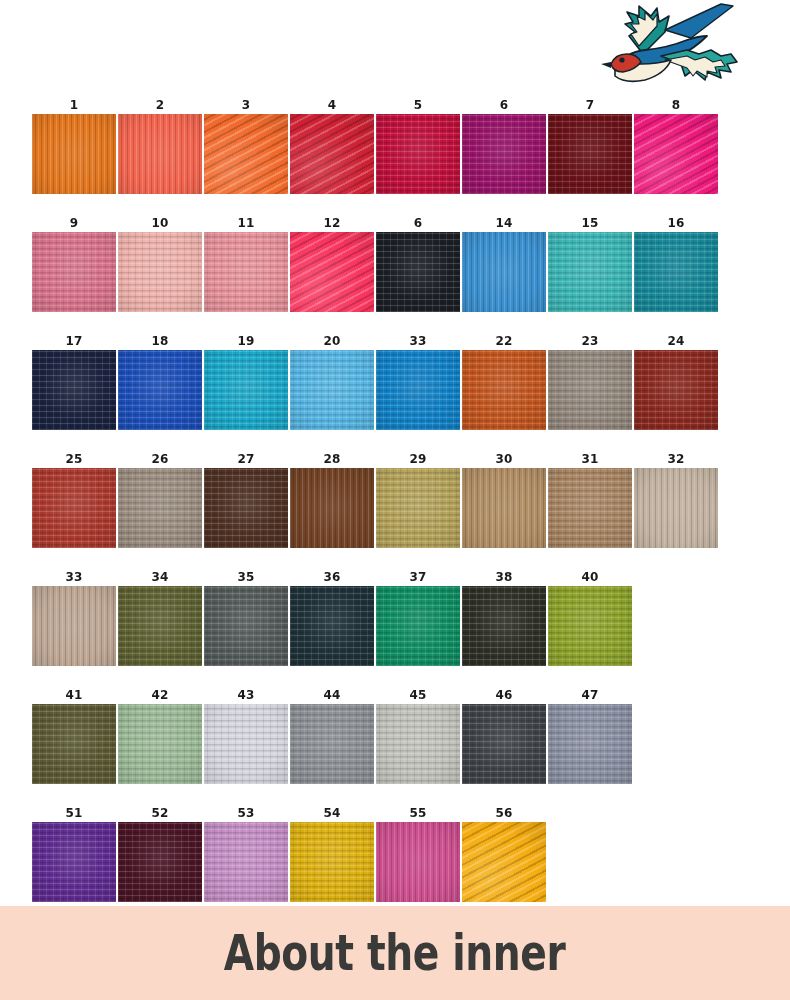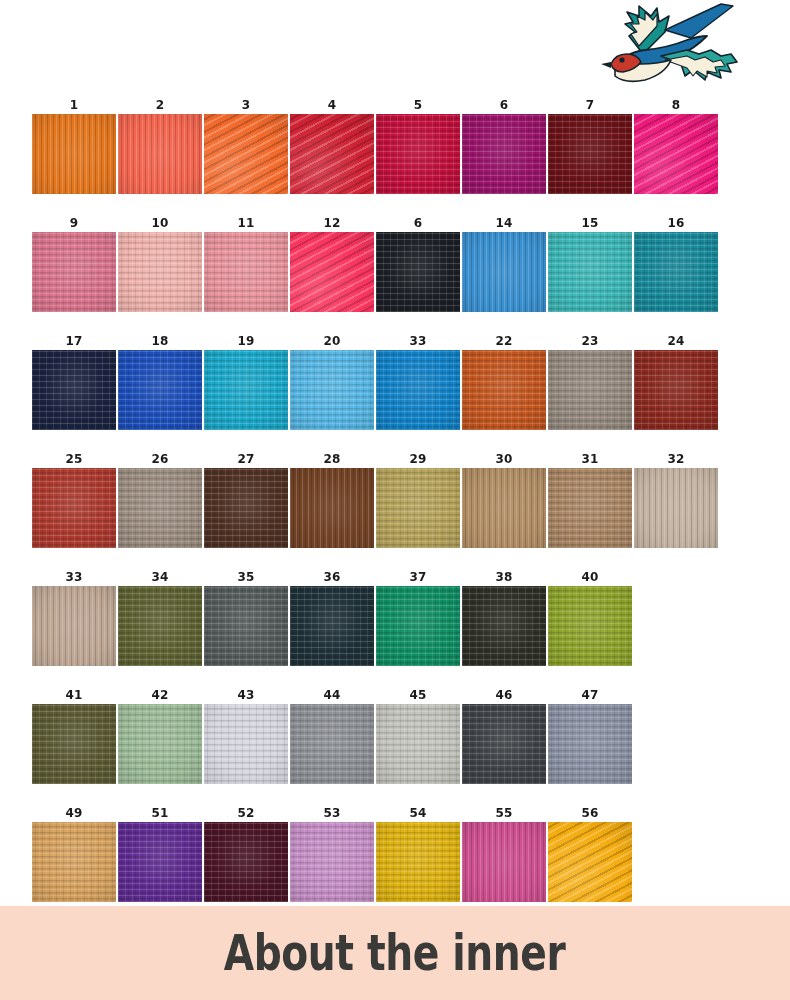--- a/index.html
+++ b/index.html
@@ -396,24 +396,20 @@
         <div class="swatch-label">46</div>
         <div class="swatch-chip" style="background: rgb(63, 67, 71);"></div>
       </div>
       <div class="swatch-cell">
         <div class="swatch-label">47</div>
         <div class="swatch-chip" style="background: rgb(139, 145, 163);"></div>
       </div>
     </div>
     <div class="swatch-row">
       <div class="swatch-cell">
-        <div class="swatch-label">49</div>
-        <div class="swatch-chip" style="background: rgb(214, 161, 94);"></div>
-      </div>
-      <div class="swatch-cell">
         <div class="swatch-label">51</div>
         <div class="swatch-chip" style="background: rgb(95, 44, 145);"></div>
       </div>
       <div class="swatch-cell">
         <div class="swatch-label">52</div>
         <div class="swatch-chip" style="background: rgb(75, 21, 38);"></div>
       </div>
       <div class="swatch-cell">
         <div class="swatch-label">53</div>
         <div class="swatch-chip" style="background: rgb(197, 143, 198);"></div>

